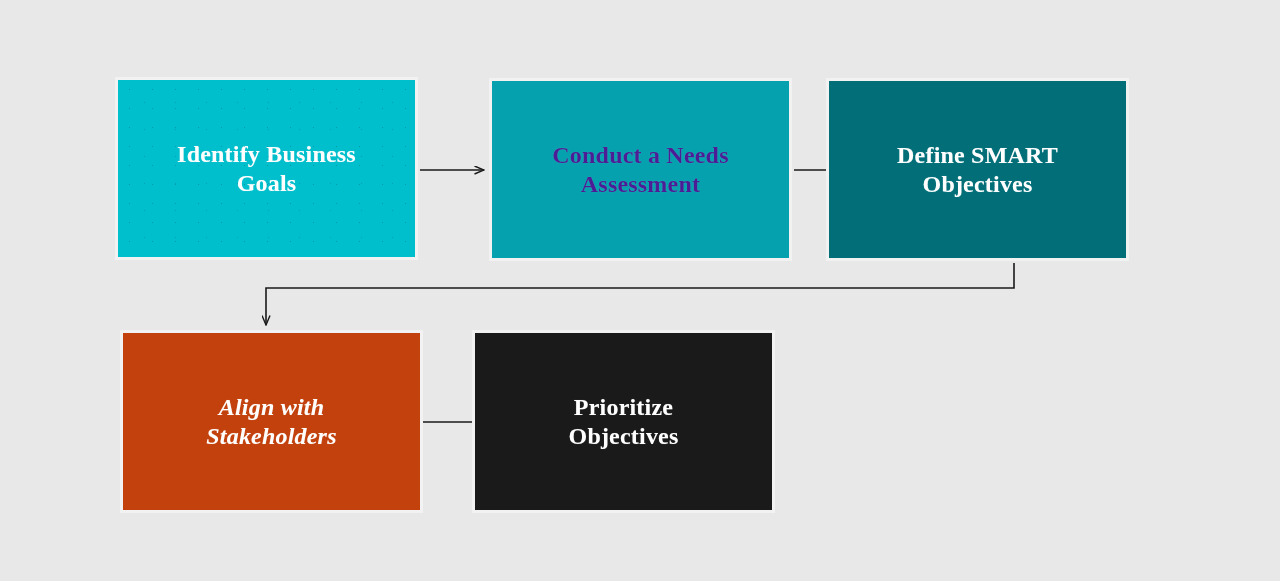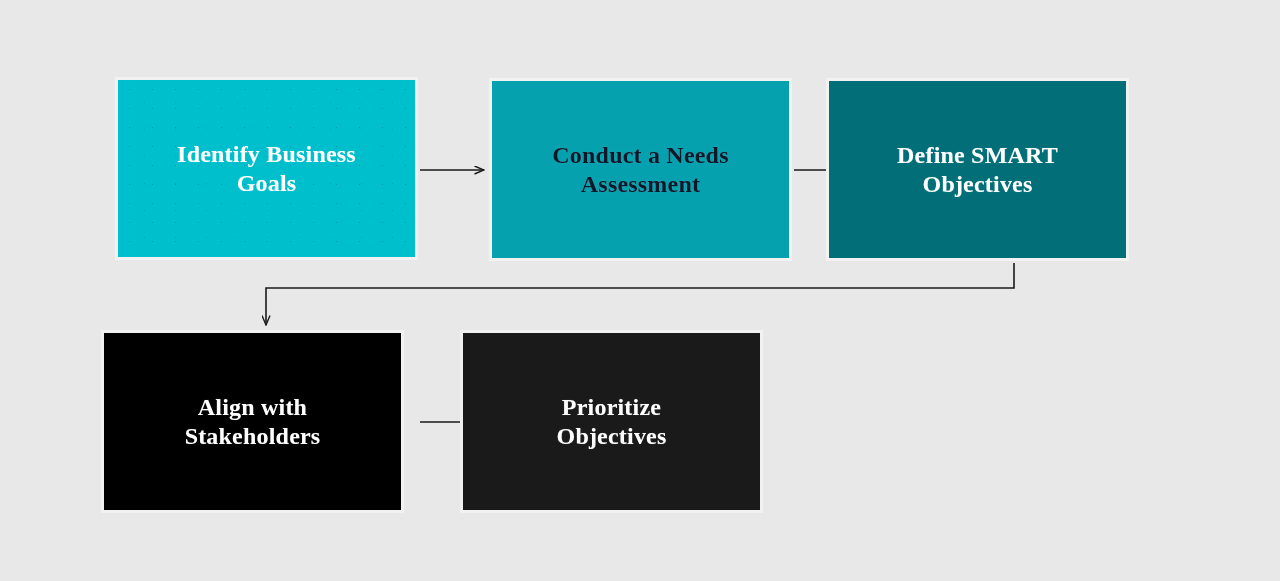--- a/index.html
+++ b/index.html
@@ -77,32 +77,32 @@
     <path id="edge-3" fill="none" stroke="#1a1a1a" stroke-width="1.6" marker-end="url(#arrowhead)" d="M 420 422 L 484 422"></path>
   </svg>
 
   <div class="node" id="node-0" style="left: 115px; top: 77px; width: 303px; height: 183px; background: rgb(0, 191, 204);">
     <div class="texture"></div>
     <div class="node-label" style="color: rgb(255, 255, 255);">Identify Business
 Goals</div>
   </div>
 
   <div class="node" id="node-1" style="left: 489px; top: 78px; width: 303px; height: 183px; background: rgb(6, 161, 174);">
-    <div class="node-label" style="color: #0f172a;">Conduct a Needs
+    <div class="node-label" style="color: #4c1d95;">Conduct a Needs
 Assessment</div>
   </div>
 
   <div class="node" id="node-2" style="left: 826px; top: 78px; width: 303px; height: 183px; background: rgb(2, 111, 120);">
     <div class="node-label" style="color: rgb(255, 255, 255);">Define SMART
 Objectives</div>
   </div>
 
-  <div class="node" id="node-3" style="left: 101px; top: 330px; width: 303px; height: 183px; background: #000000;">
+  <div class="node" id="node-3" style="left: 120px; top: 330px; width: 303px; height: 183px; background: #c2410c; font-style: italic;">
     <div class="node-label" style="color: rgb(255, 255, 255);">Align with
 Stakeholders</div>
   </div>
 
-  <div class="node" id="node-4" style="left: 460px; top: 330px; width: 303px; height: 183px; background: rgb(26, 26, 26);">
+  <div class="node" id="node-4" style="left: 472px; top: 330px; width: 303px; height: 183px; background: rgb(26, 26, 26);">
     <div class="node-label" style="color: rgb(255, 255, 255);">Prioritize
 Objectives</div>
   </div>
 
 </div>
 
 </body></html>

